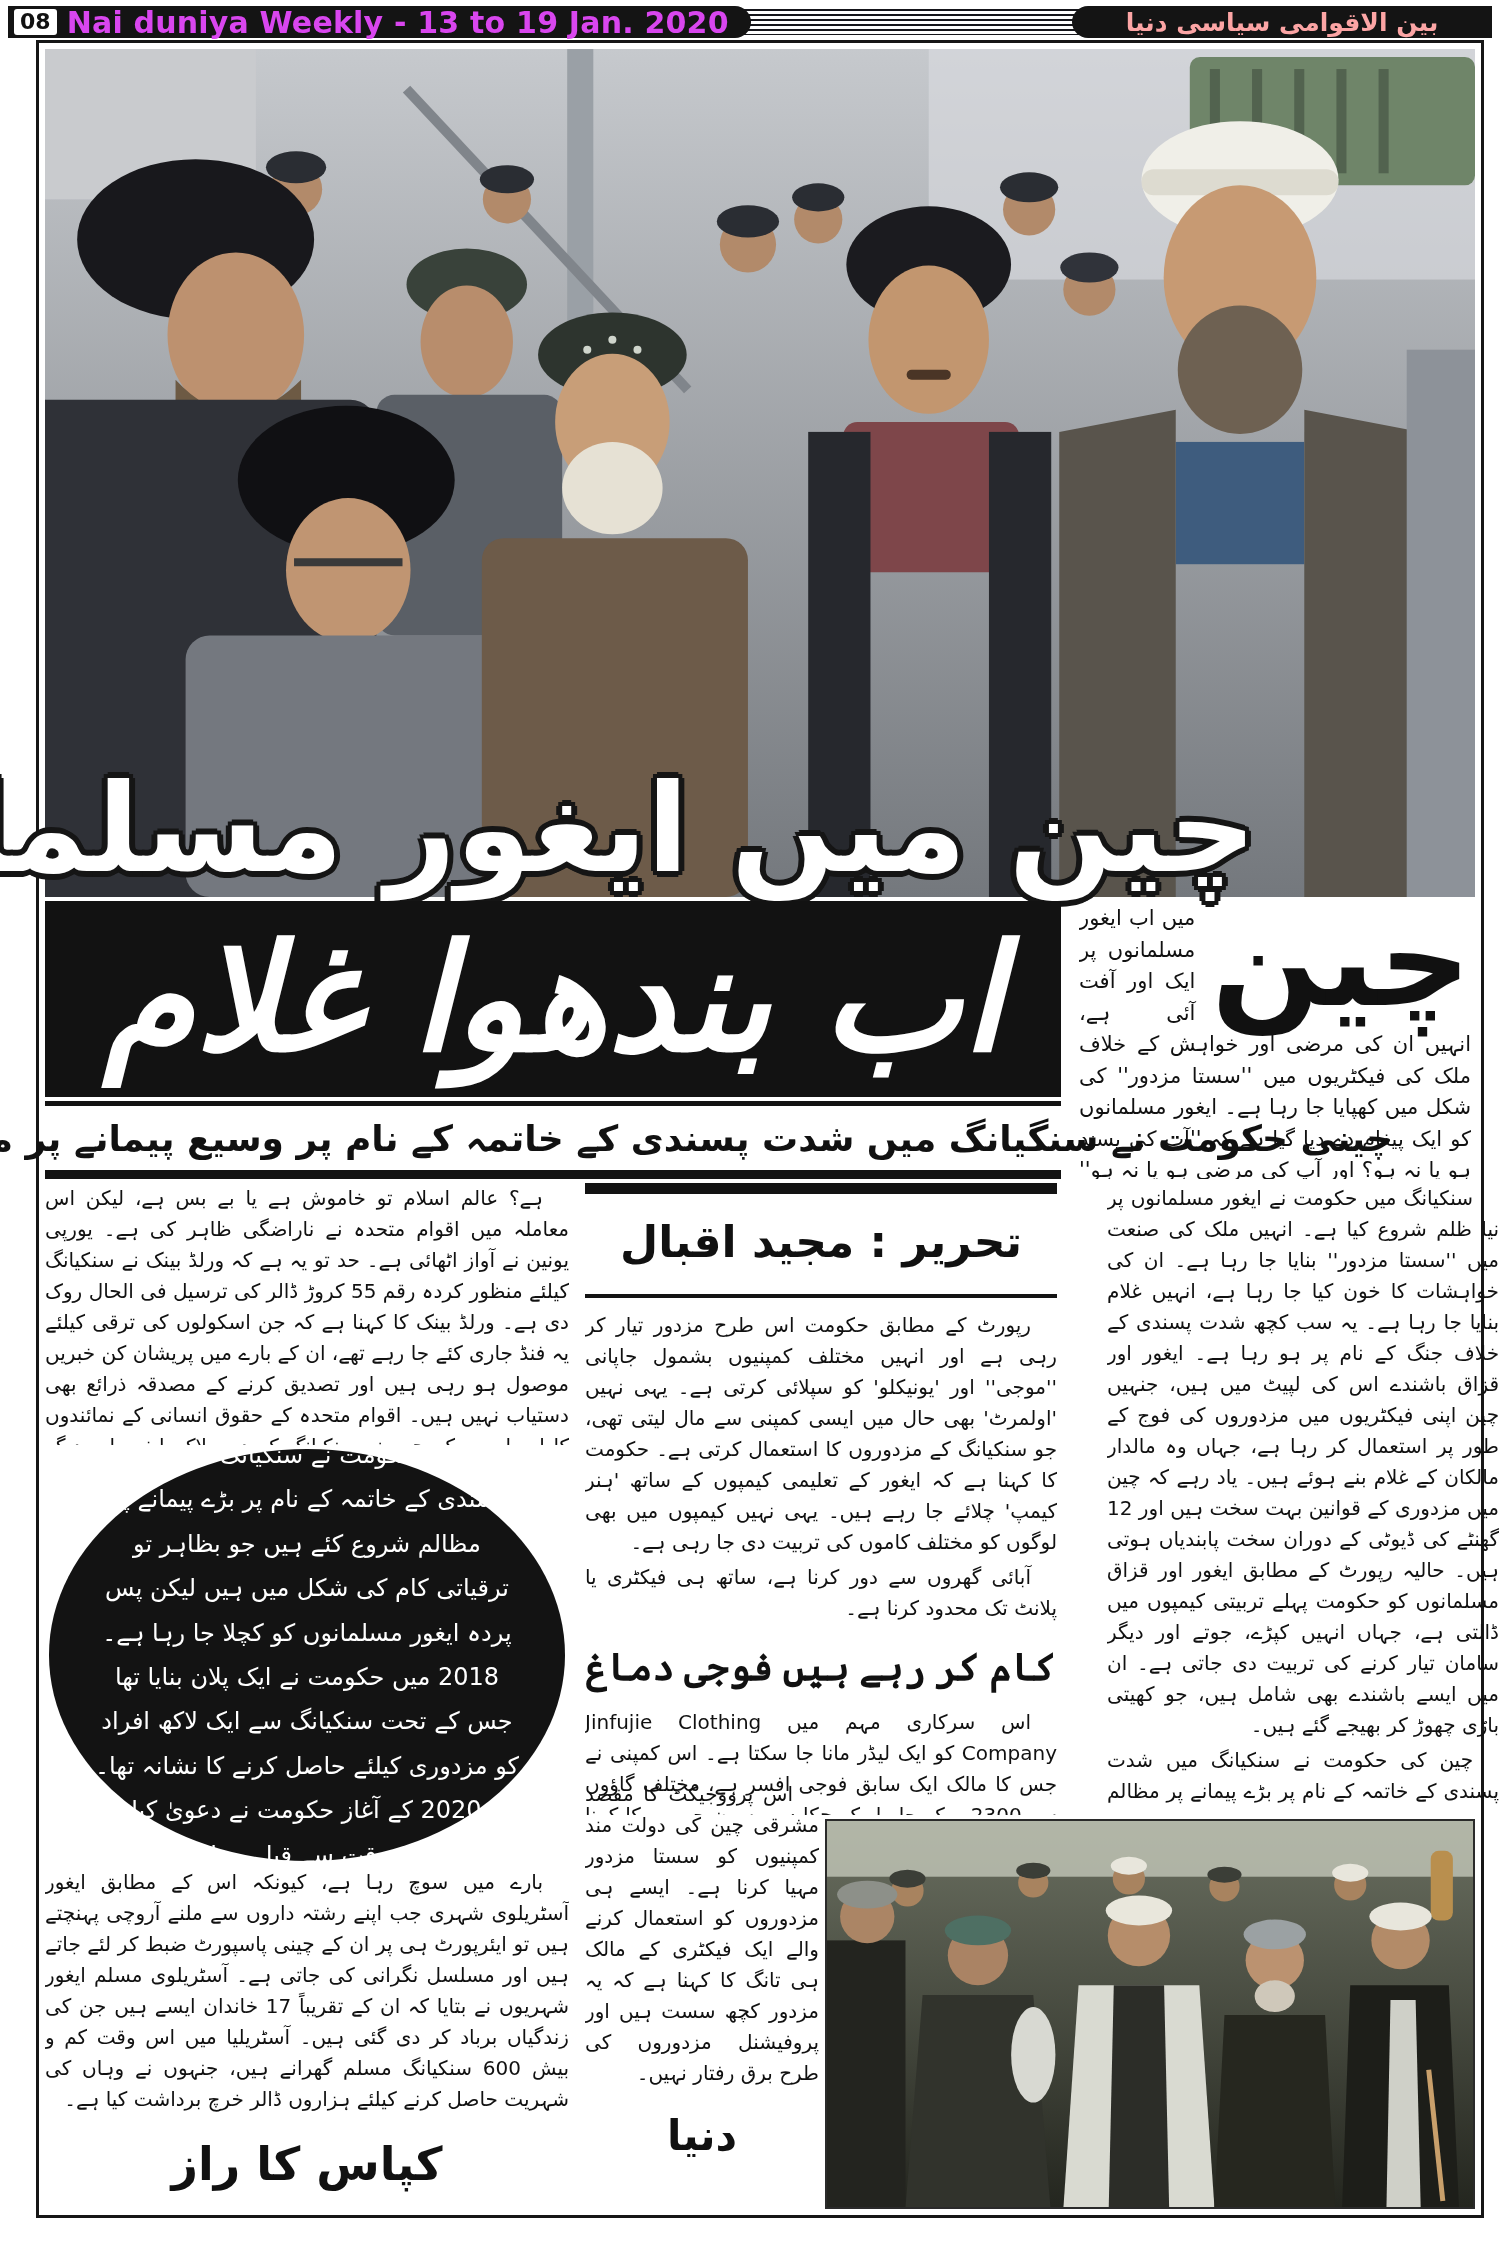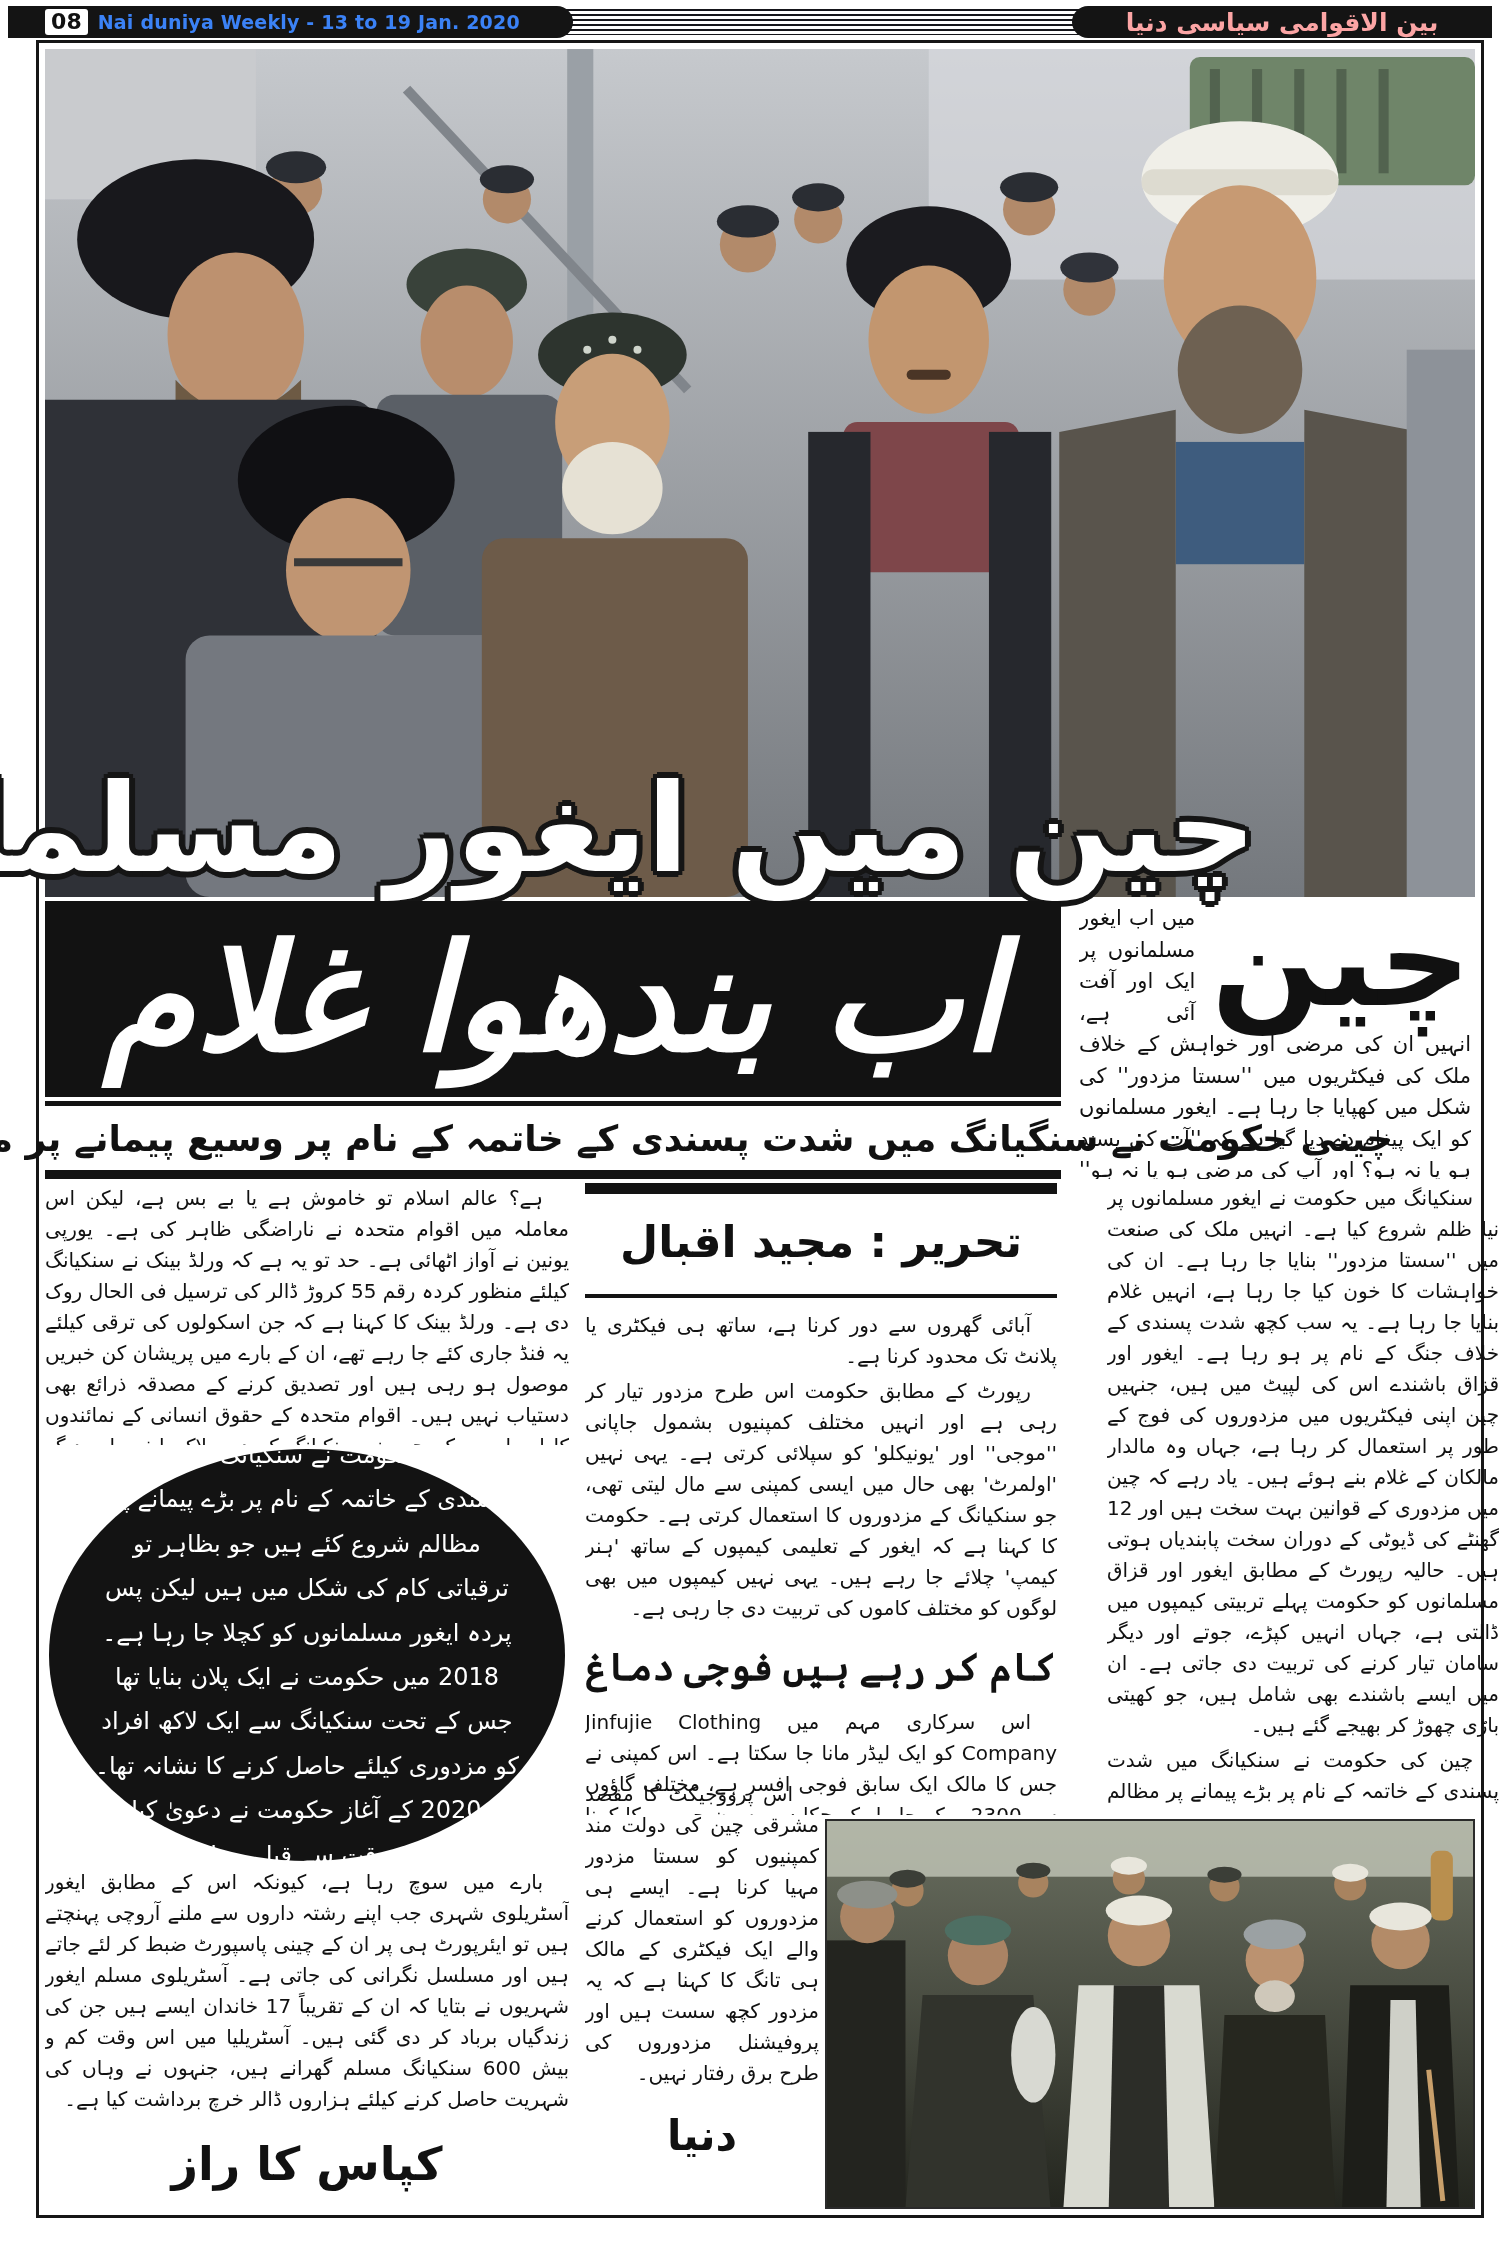--- a/index.html
+++ b/index.html
@@ -10,21 +10,21 @@
   }
   
   .hdr{position:absolute;left:8px;top:6px;width:1484px;height:32px;}
   .hdr-stripes{position:absolute;left:0;top:3px;width:100%;height:26px;
     background:repeating-linear-gradient(to bottom,#15151a 0 2px,#ffffff 2px 5px);}
   .hdr-pill-left{position:absolute;left:0;top:0;height:32px;min-width:565px;background:#141414;
     border-radius:0 18px 18px 0;display:flex;align-items:center;gap:10px;
     padding:0 22px 0 6px;box-sizing:border-box;justify-content:center;}
   .page-num{background:#ffffff;color:#111;font-weight:bold;font-size:22px;line-height:26px;
     padding:0 6px;border-radius:3px;}
-  .masthead{color:#3b82f6;font-weight:bold;font-size:19px;white-space:nowrap;letter-spacing:0.2px;}
+  .masthead{color:#d946ef;font-weight:bold;font-size:30px;white-space:nowrap;letter-spacing:0.2px;}
   .hdr-pill-right{position:absolute;right:0;top:0;height:32px;width:420px;background:#141414;
     border-radius:18px 0 0 18px;display:flex;align-items:center;justify-content:center;
     color:#fca5a5;font-weight:bold;font-size:25px;direction:rtl;}
   
   .paper{position:absolute;left:36px;top:40px;width:1442px;height:2172px;
     border:3px solid #161616;background:#ffffff;}
   .abs{position:absolute;box-sizing:border-box;}
   .ph{overflow:hidden;}
   .ph svg{display:block;width:100%;height:100%;}
   
@@ -155,22 +155,22 @@
   </div>
 
   <div class="abs urdu body-text" style="left:1068px;top:1140px;width:392px;height:630px;overflow:hidden;">
     <p>سنکیانگ میں حکومت نے ایغور مسلمانوں پر نیا ظلم شروع کیا ہے۔ انہیں ملک کی صنعت میں ''سستا مزدور'' بنایا جا رہا ہے۔ ان کی خواہشات کا خون کیا جا رہا ہے، انہیں غلام بنایا جا رہا ہے۔ یہ سب کچھ شدت پسندی کے خلاف جنگ کے نام پر ہو رہا ہے۔ ایغور اور قزاق باشندے اس کی لپیٹ میں ہیں، جنہیں چین اپنی فیکٹریوں میں مزدوروں کی فوج کے طور پر استعمال کر رہا ہے، جہاں وہ مالدار مالکان کے غلام بنے ہوئے ہیں۔ یاد رہے کہ چین میں مزدوری کے قوانین بہت سخت ہیں اور 12 گھنٹے کی ڈیوٹی کے دوران سخت پابندیاں ہوتی ہیں۔ حالیہ رپورٹ کے مطابق ایغور اور قزاق مسلمانوں کو حکومت پہلے تربیتی کیمپوں میں ڈالتی ہے، جہاں انہیں کپڑے، جوتے اور دیگر سامان تیار کرنے کی تربیت دی جاتی ہے۔ ان میں ایسے باشندے بھی شامل ہیں، جو کھیتی باڑی چھوڑ کر بھیجے گئے ہیں۔</p>
     <p>چین کی حکومت نے سنکیانگ میں شدت پسندی کے خاتمہ کے نام پر بڑے پیمانے پر مظالم شروع کئے ہیں جو بظاہر تو ترقیاتی کام کی شکل میں ہیں لیکن پس پردہ ایغور مسلمانوں کو کچلا جا رہا ہے۔ 2018 میں حکومت نے ایک پلان بنایا تھا جس کے تحت سنکیانگ سے ایک لاکھ افراد کو مزدوری کیلئے حاصل کرنے کا نشانہ تھا۔ اب 2020 کے آغاز حکومت نے دعویٰ کیا ہے کہ یہ نشانہ وقت سے قبل پورا کر لیا گیا۔</p>
 
   </div>
 
   <div class="abs urdu body-text" style="left:546px;top:1140px;width:472px;height:632px;overflow:hidden;">
     <div class="byline">تحریر : مجید اقبال</div>
+    <p>رپورٹ کے مطابق حکومت اس طرح مزدور تیار کر رہی ہے اور انہیں مختلف کمپنیوں بشمول جاپانی ''موجی'' اور 'یونیکلو' کو سپلائی کرتی ہے۔ یہی نہیں 'اولمرٹ' بھی حال میں ایسی کمپنی سے مال لیتی تھی، جو سنکیانگ کے مزدوروں کا استعمال کرتی ہے۔ حکومت کا کہنا ہے کہ ایغور کے تعلیمی کیمپوں کے ساتھ 'ہنر کیمپ' چلائے جا رہے ہیں۔ یہی نہیں کیمپوں میں بھی لوگوں کو مختلف کاموں کی تربیت دی جا رہی ہے۔</p>
     <p>آبائی گھروں سے دور کرنا ہے، ساتھ ہی فیکٹری یا پلانٹ تک محدود کرنا ہے۔</p>
-    <p>رپورٹ کے مطابق حکومت اس طرح مزدور تیار کر رہی ہے اور انہیں مختلف کمپنیوں بشمول جاپانی ''موجی'' اور 'یونیکلو' کو سپلائی کرتی ہے۔ یہی نہیں 'اولمرٹ' بھی حال میں ایسی کمپنی سے مال لیتی تھی، جو سنکیانگ کے مزدوروں کا استعمال کرتی ہے۔ حکومت کا کہنا ہے کہ ایغور کے تعلیمی کیمپوں کے ساتھ 'ہنر کیمپ' چلائے جا رہے ہیں۔ یہی نہیں کیمپوں میں بھی لوگوں کو مختلف کاموں کی تربیت دی جا رہی ہے۔</p>
     <div class="col-heading h38">کام کر رہے ہیں فوجی دماغ</div>
     <p>اس سرکاری مہم میں Jinfujie Clothing Company کو ایک لیڈر مانا جا سکتا ہے۔ اس کمپنی نے جس کا مالک ایک سابق فوجی افسر ہے، مختلف گاؤوں سے 2300 ورکر حاصل کر چکا ہے۔ سون جی یی کا کہنا ہے کہ اس کی فیکٹری میں کام شروع کرنے سے قبل فوجی طرز پر کسرت کرائی جاتی ہے، جس کا مقصد ڈسپلن پیدا کرنا بھی ہوتا ہے۔ حد تو یہ ہے کہ اس کمپنی نے ایک نظریاتی کیمپ میں اپنی ایک فیکٹری قائم کر دی ہے، جس میں 500 افراد کو کام پر رکھا گیا ہے۔ ایک طرح سے حکومت سے صنعتی اکائیوں نے ایغور مسلمانوں کا خون چوسنے کا کام شروع کیا ہے۔</p>
   </div>
 
   <div class="abs urdu body-text" style="left:546px;top:1736px;width:234px;height:390px;overflow:hidden;">
     <p>اس پرووجیکٹ کا مقصد مشرقی چین کی دولت مند کمپنیوں کو سستا مزدور مہیا کرنا ہے۔ ایسے ہی مزدوروں کو استعمال کرنے والے ایک فیکٹری کے مالک ہی تانگ کا کہنا ہے کہ یہ مزدور کچھ سست ہیں اور پروفیشنل مزدوروں کی طرح برق رفتار نہیں۔</p>
     <div class="col-heading h42">دنیا خاموش مگر......</div>
 
   </div>
 

